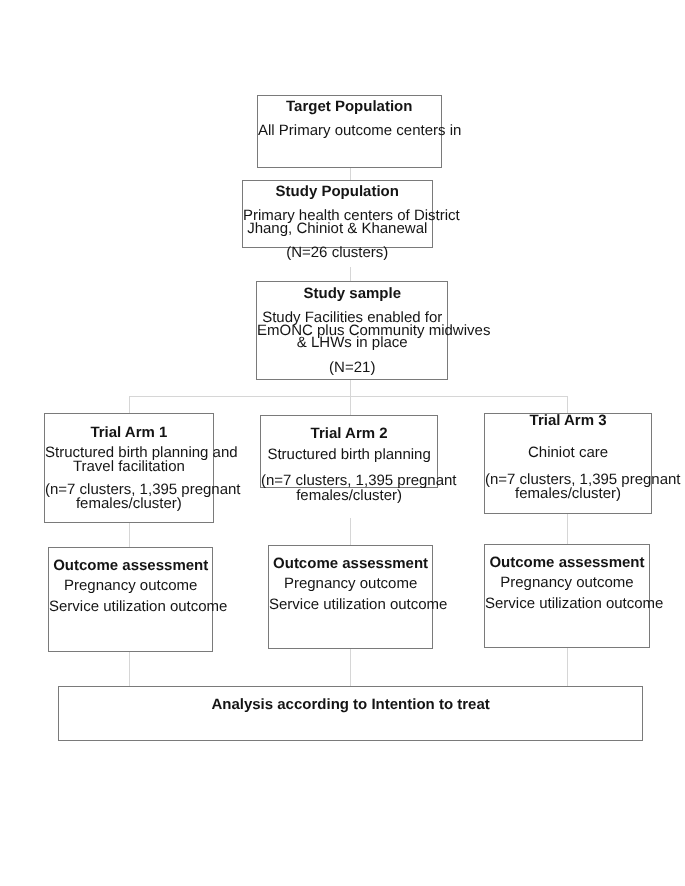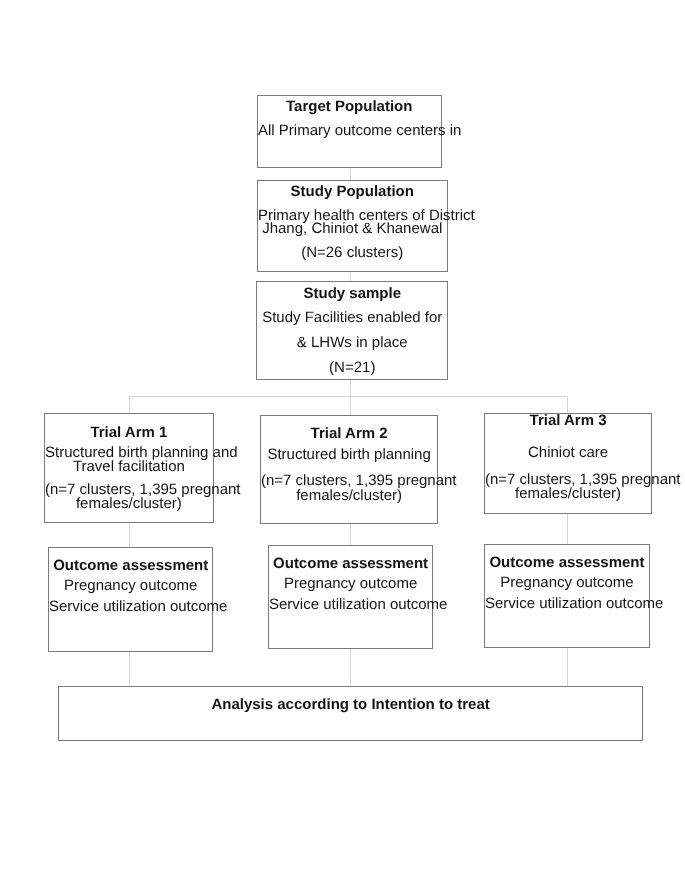--- a/index.html
+++ b/index.html
@@ -48,40 +48,41 @@
   <div class="conn conn-v" style="left:350.1px;top:518px;height:28px;"></div>
   <div class="conn conn-v" style="left:567.1px;top:513px;height:32px;"></div>
   <div class="conn conn-v" style="left:128.9px;top:650px;height:37px;"></div>
   <div class="conn conn-v" style="left:350.1px;top:648px;height:39px;"></div>
   <div class="conn conn-v" style="left:567.1px;top:647px;height:40px;"></div>
 
   <div class="box" style="left:257px;top:95.4px;width:184.5px;height:72.2px;">
     <div class="txt bold" style="top:3.9px;">Target Population</div>
     <div class="txt" style="top:27.6px;">All Primary outcome centers in</div>
   </div>
-  <div class="box" style="left:257px;top:180.2px;width:190.5px;height:92px;">
+  <div class="box" style="left:242px;top:180.2px;width:190.5px;height:68px;">
     <div class="txt bold" style="top:3.6px;">Study Population</div>
     <div class="txt" style="top:27.6px;">Primary health centers of District</div>
     <div class="txt" style="top:40.8px;">Jhang, Chiniot &amp; Khanewal</div>
     <div class="txt" style="top:64.9px;">(N=26 clusters)</div>
   </div>
   <div class="box" style="left:255.5px;top:281.4px;width:192.5px;height:98.7px;">
     <div class="txt bold" style="top:4.5px;">Study sample</div>
     <div class="txt" style="top:28.8px;">Study Facilities enabled for</div>
+    <div class="txt" style="top:41.2px;">EmONC plus Community midwives</div>
     <div class="txt" style="top:53.9px;">&amp; LHWs in place</div>
     <div class="txt" style="top:78.6px;">(N=21)</div>
   </div>
   <div class="box" style="left:43.8px;top:413.1px;width:169.8px;height:109.5px;">
     <div class="txt bold" style="top:11.5px;">Trial Arm 1</div>
     <div class="txt" style="top:31.8px;">Structured birth planning and</div>
     <div class="txt" style="top:46.1px;">Travel facilitation</div>
     <div class="txt" style="top:68.9px;">(n=7 clusters, 1,395 pregnant</div>
     <div class="txt" style="top:83.1px;">females/cluster)</div>
   </div>
-  <div class="box" style="left:259.6px;top:415.0px;width:178.2px;height:109px;">
+  <div class="box" style="left:259.6px;top:415.0px;width:178.2px;height:73px;">
     <div class="txt bold" style="top:10.6px;">Trial Arm 2</div>
     <div class="txt" style="top:31.9px;">Structured birth planning</div>
     <div class="txt" style="top:58.4px;">(n=7 clusters, 1,395 pregnant</div>
     <div class="txt" style="top:72.7px;">females/cluster)</div>
   </div>
   <div class="box" style="left:483.5px;top:413.1px;width:168.1px;height:100.7px;">
     <div class="txt bold" style="top:0;">Trial Arm 3</div>
     <div class="txt" style="top:32.2px;">Chiniot care</div>
     <div class="txt" style="top:58.6px;">(n=7 clusters, 1,395 pregnant</div>
     <div class="txt" style="top:72.9px;">females/cluster)</div>

